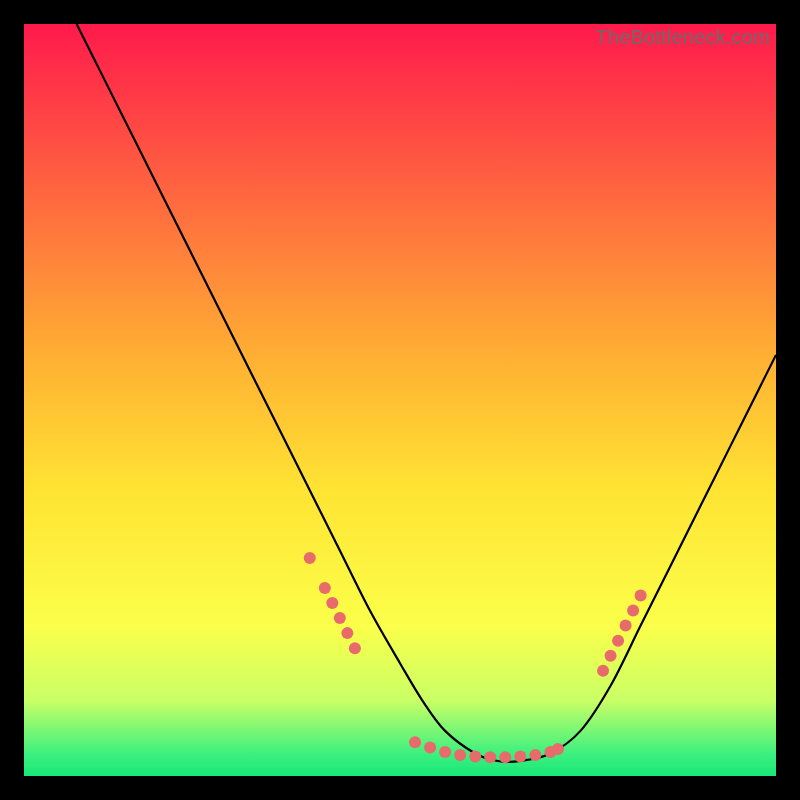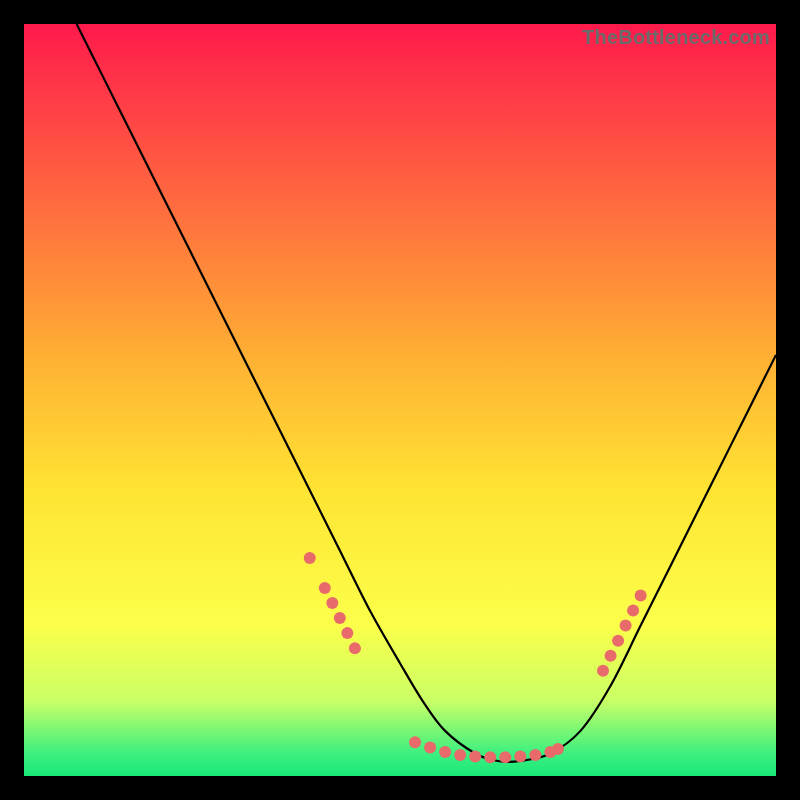--- a/index.html
+++ b/index.html
@@ -26,21 +26,21 @@
     width: 752px;
     height: 752px;
     display: block;
   }
   .watermark {
     position: absolute;
     top: 2px;
     right: 6px;
     color: #6b6b6b;
     font-size: 20px;
-    font-weight: 700;
+    font-weight: 400;
     letter-spacing: 0.2px;
     user-select: none;
   }
 </style>
 </head>
 <body>
 
 <div class="frame">
   <svg class="plot" viewBox="0 0 752 752" preserveAspectRatio="none">
     <defs>

